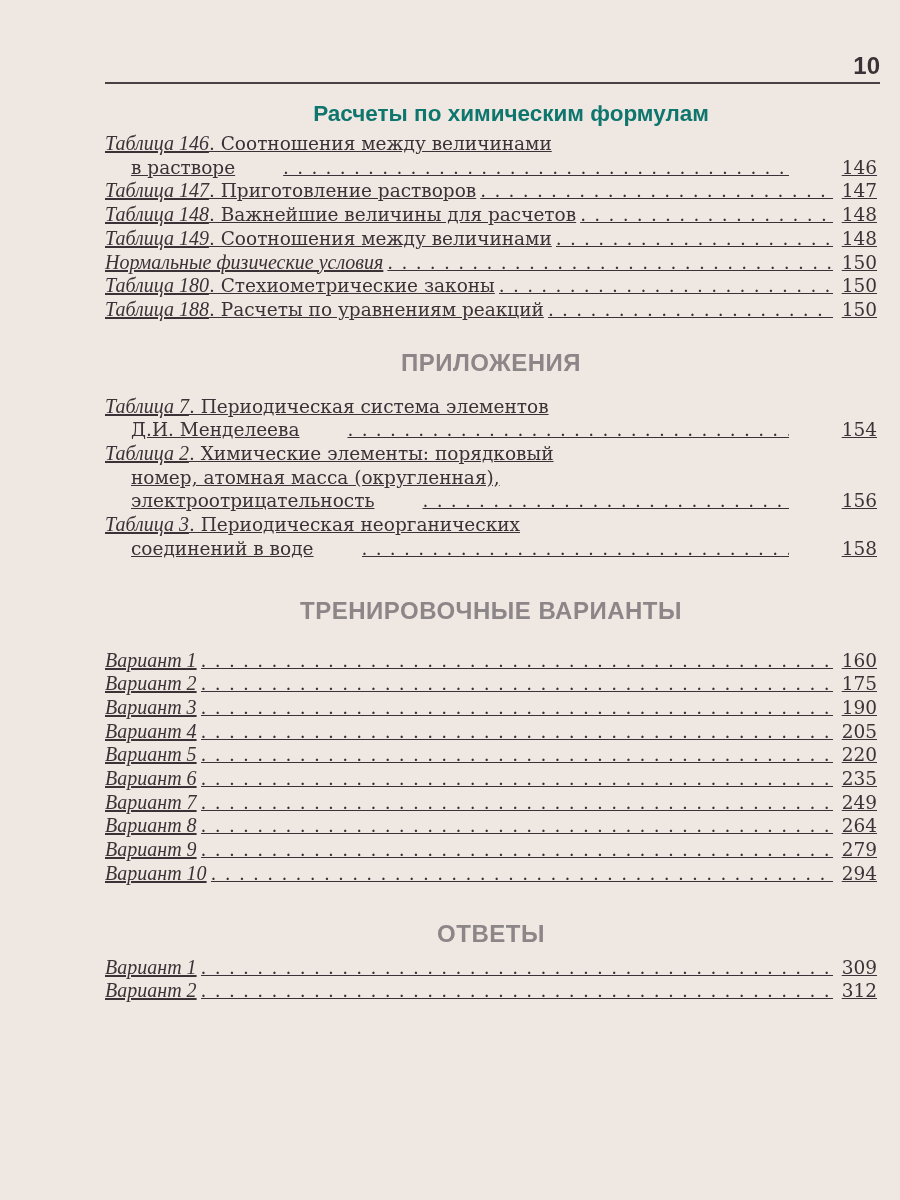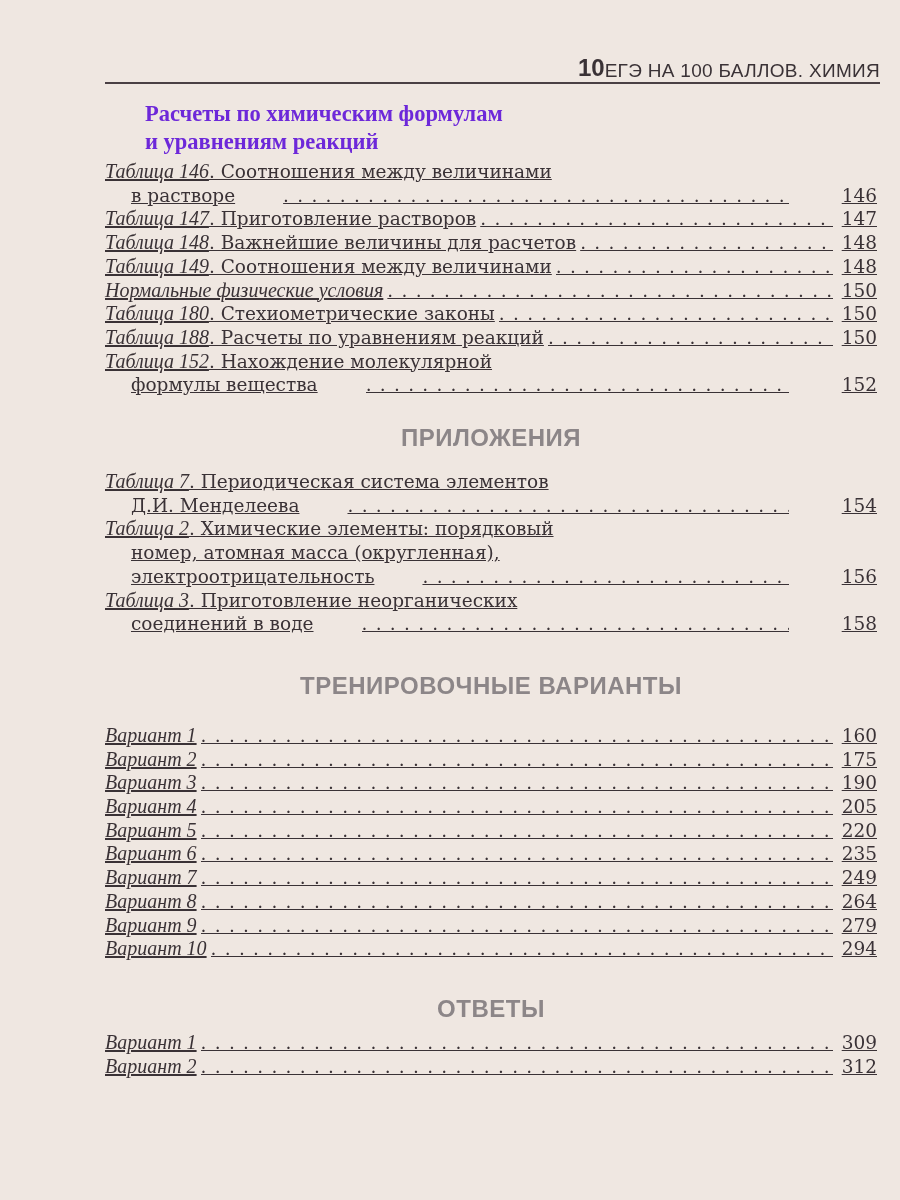--- a/index.html
+++ b/index.html
@@ -6,29 +6,29 @@
   body {
     width:900px; height:1200px; overflow:hidden;
     background:#efe7e1;
     font-family:"DejaVu Serif", serif;
     color:#3a3236;
     position:relative;
   }
   .page { position:absolute; left:0; top:0; width:900px; height:1200px; }
   .running-head {
     position:absolute; left:105px; top:52px; width:775px; height:30px;
-    display:flex; justify-content:flex-end; align-items:flex-end;
+    display:flex; justify-content:space-between; align-items:flex-end;flex-direction:column;
   }
   .page-number { font-family:"Liberation Sans", sans-serif; font-weight:bold; font-size:24px; color:#3a3236; }
   .book-title { font-family:"Liberation Sans", sans-serif; font-size:19px; color:#3a3236; letter-spacing:0.3px; }
   .head-rule { position:absolute; left:105px; top:82px; width:775px; height:2px; background:#4a4044; }
   .content { position:absolute; left:105px; top:92px; width:772px; }
   .section-heading {
-    font-family:Liberation Serif, serif; font-weight:bold; font-size:22.5px;
-    line-height:28px; padding-left:40px; color:#6d28d9; margin-bottom:4px;
+    font-family:Liberation Sans, sans-serif; font-weight:bold; font-size:22.5px;
+    line-height:28px; padding-left:40px; color:#0f766e; margin-bottom:4px;text-align:center;
   }
   .entry { font-size:18.5px; line-height:23.7px; }
   .line { display:flex; align-items:center; white-space:nowrap;text-decoration:underline; }
   .line.cont { padding-left:26px;gap:44px; }
   .lbl-i { font-style:italic; font-family:"Liberation Serif", serif; font-size:20px; }
   .lbl { font-family:"DejaVu Serif", serif; }
   .leader { flex:1; overflow:hidden; margin:0 6px 0 4px; }
   .leader::before {
     content:". . . . . . . . . . . . . . . . . . . . . . . . . . . . . . . . . . . . . . . . . . . . . . . . . . . . . . . . . . . . . . . . . . . . . . . . . . . . . . . . . .";
     letter-spacing:1.2px;
@@ -39,29 +39,27 @@
     color:#8c8688; text-align:center; letter-spacing:0.5px;
   }
 </style>
 </head>
 <body>
 
 <div class="page">
 
   <div class="running-head">
     <span class="page-number">10</span>
-    <span class="book-title">ЕГЭ НА 100 БАЛЛОВ. ХИМИЯ</span>
   </div>
   <div class="head-rule"></div>
 
   <div class="content">
 
     <div class="section-heading" style="margin-top:8px;">
       <div>Расчеты по химическим формулам</div>
-      <div>и уравнениям реакций</div>
     </div>
 
     <div class="entry">
       <div class="line">
           <span class="lbl-i">Таблица 146</span>
           <span class="lbl">. Соотношения между величинами</span>
         </div>
       <div class="line cont">
           <span class="lbl">в растворе</span>
           <span class="leader"></span>
@@ -115,31 +113,20 @@
 
     <div class="entry">
       <div class="line">
           <span class="lbl-i">Таблица 188</span>
           <span class="lbl">. Расчеты по уравнениям реакций</span>
           <span class="leader"></span>
           <span class="pg">150</span>
         </div>
     </div>
 
-    <div class="entry">
-      <div class="line">
-          <span class="lbl-i">Таблица 152</span>
-          <span class="lbl">. Нахождение молекулярной</span>
-        </div>
-      <div class="line cont">
-          <span class="lbl">формулы вещества</span>
-          <span class="leader"></span>
-          <span class="pg">152</span>
-        </div>
-    </div>
 
     <div class="part-title" style="margin-top:27px; margin-bottom:18px;">ПРИЛОЖЕНИЯ</div>
 
     <div class="entry">
       <div class="line">
           <span class="lbl-i">Таблица 7</span>
           <span class="lbl">. Периодическая система элементов</span>
         </div>
       <div class="line cont">
           <span class="lbl">Д.И. Менделеева</span>
@@ -157,21 +144,21 @@
         </div>
       <div class="line cont">
           <span class="lbl">электроотрицательность</span>
           <span class="leader"></span>
           <span class="pg">156</span>
         </div>
     </div>
     <div class="entry">
       <div class="line">
           <span class="lbl-i">Таблица 3</span>
-          <span class="lbl">. Приготовление неорганических</span>
+          <span class="lbl">. Периодическая неорганических</span>
         </div>
       <div class="line cont">
           <span class="lbl">соединений в воде</span>
           <span class="leader"></span>
           <span class="pg">158</span>
         </div>
     </div>
 
     <div class="part-title" style="margin-top:36px; margin-bottom:24px;">ТРЕНИРОВОЧНЫЕ ВАРИАНТЫ</div>
 

